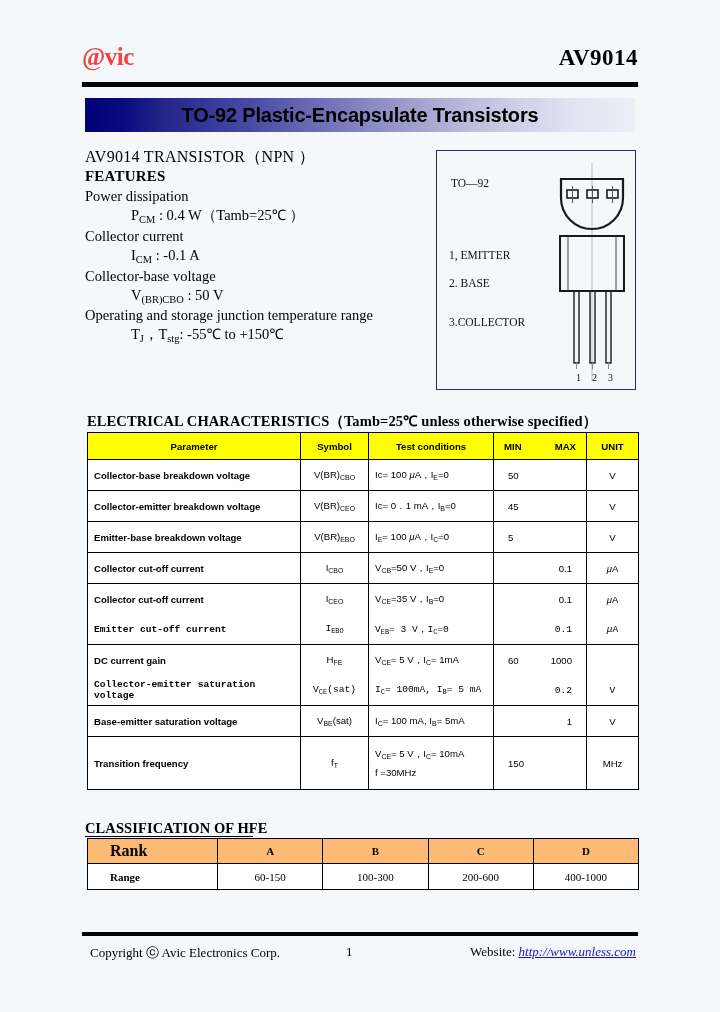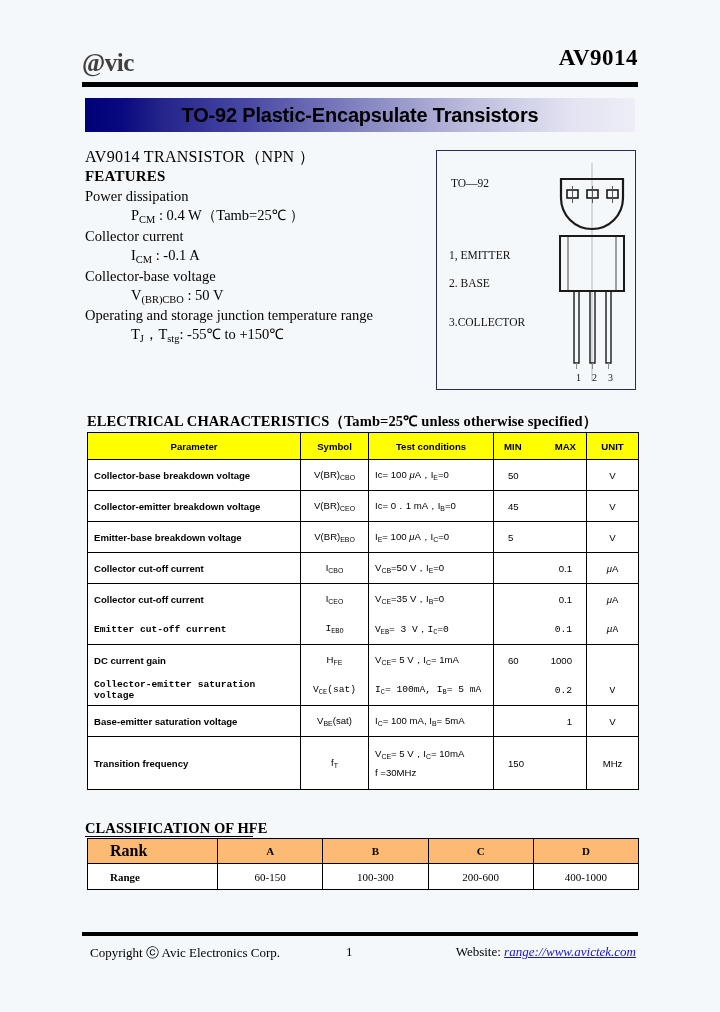--- a/index.html
+++ b/index.html
@@ -25,25 +25,25 @@
 
   
   .header {
     position: absolute;
     left: 82px; top: 44px;
     width: 556px;
     height: 42px;
   }
   .logo {
     position: absolute;
-    left: 0; top: 6px;
+    left: 0; top: 0;
     font-family: "Liberation Serif", serif;
     font-weight: bold;
     font-size: 25px;
-    color: #404040;
+    color: #ef4444;
     letter-spacing: -0.5px;
     line-height: 1;
   }
   .logo .at {
     position: relative;
     display: inline-block;
     font-size: 25px;
   }
   .partno {
     position: absolute;
@@ -517,16 +517,16 @@
         <td>200-600</td>
         <td>400-1000</td>
       </tr>
     </tbody>
   </table>
 
   <div class="footer-rule"></div>
   <div class="footer">
     <span class="ft-copy">Copyright ⓒ Avic Electronics Corp.</span>
     <span class="ft-page">1</span>
-    <span class="ft-web"><span>Website:</span> <a class="ft-link" href="#">range://www.avictek.com</a></span>
+    <span class="ft-web"><span>Website:</span> <a class="ft-link" href="#">http://www.unless.com</a></span>
   </div>
 
 </div>
 
 </body></html>

